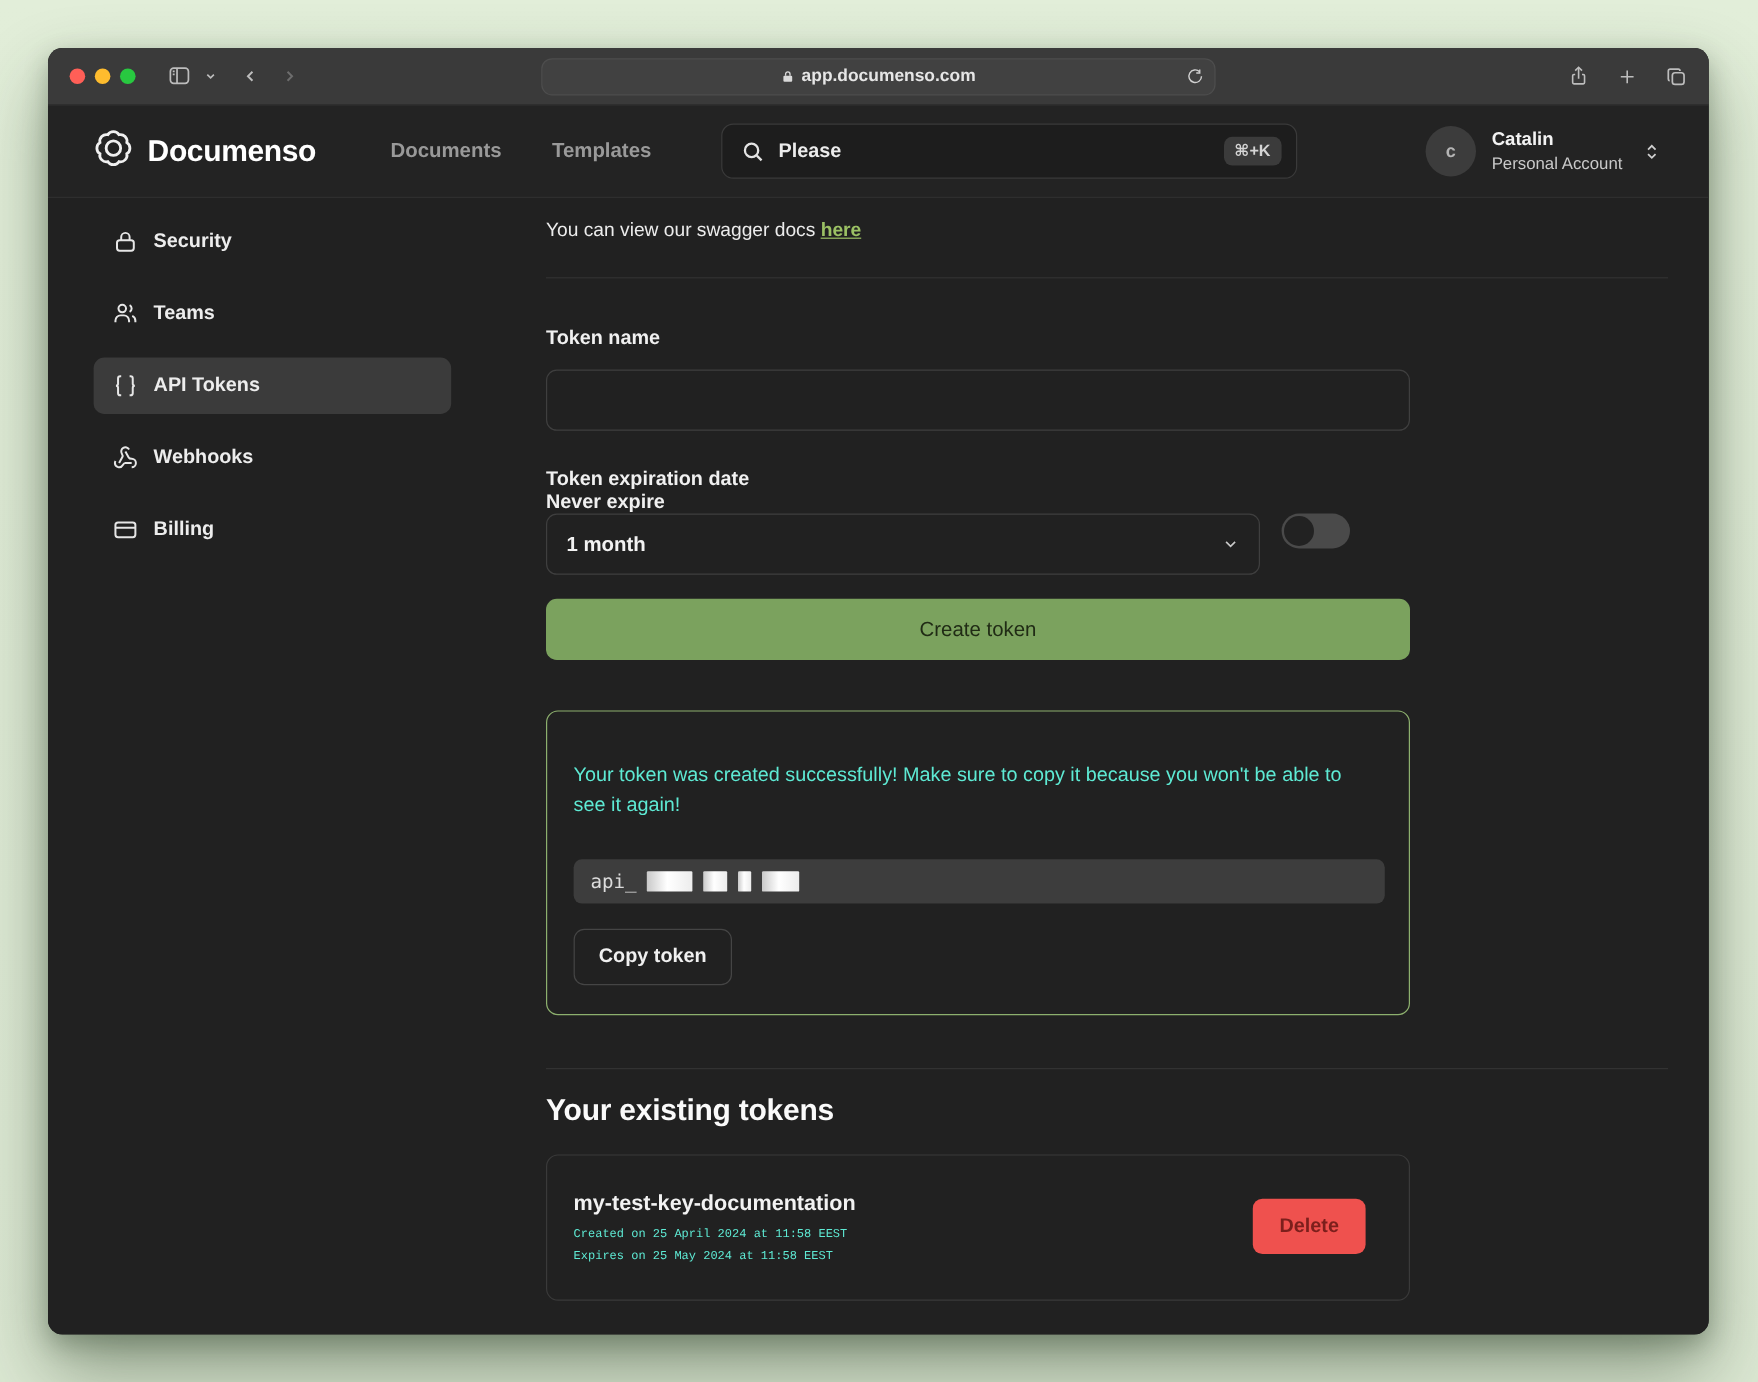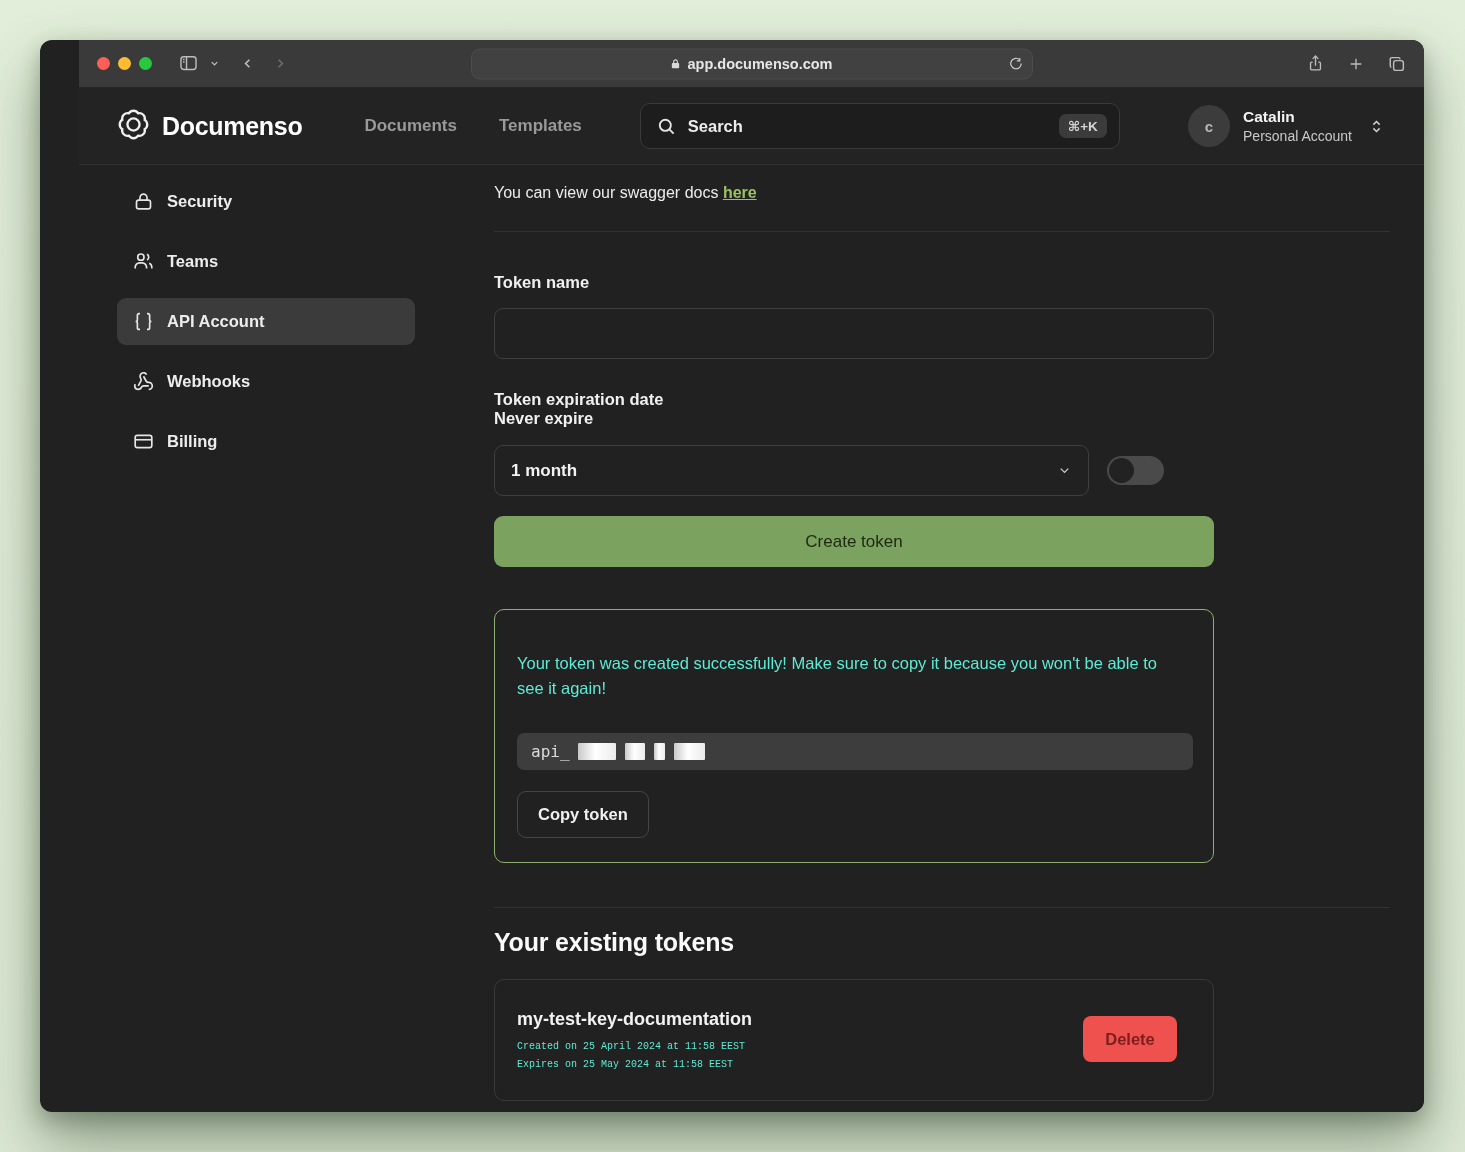--- a/index.html
+++ b/index.html
@@ -9,21 +9,21 @@
     background:linear-gradient(180deg,#e2eed9 0%,#dce8d3 100%);
     -webkit-font-smoothing:antialiased;
   }
   .stage { position:relative; width:1465px; height:1152px; overflow:hidden; }
 
   .window {
     position:absolute; left:40px; top:40px; width:1384px; height:1072px;
     border-radius:12px; overflow:hidden;
     box-shadow:0 30px 60px rgba(40,60,35,.45), 0 8px 20px rgba(40,60,35,.30);
     background:#212121;
-    display:flex; flex-direction:column;padding-left:39px;
+    display:flex; flex-direction:column;
   }
 
   
   .chrome {
     height:48px; flex:0 0 48px; background:#3a3a3a;
     border-bottom:1px solid #262626;
     display:flex; align-items:center; padding:0 18px; position:relative;
     color:#c9c9c9;
   }
   .traffic { display:flex; gap:8px; align-items:center; }
@@ -96,21 +96,21 @@
   .field-label { color:#f0f0f0; font-size:16.5px; font-weight:700; }
   .lbl-token-name { margin-top:41px; }
   .text-input {
     margin-top:16px; width:720px; height:51px; background:transparent;
     border:1px solid #3f3f3f; border-radius:9px; color:#e8e8e8;
     font-size:16px; padding:0 16px; outline:none; display:block;
   }
   .helper { margin-top:13px; color:#c4c4c4; font-size:15.5px; font-style:italic; }
 
   .expire-labels { margin-top:31px; width:720px; display:flex; justify-content:space-between; align-items:baseline;flex-direction:column; }
-  .expire-controls { margin-top:17px; width:720px; display:flex; align-items:center; }
+  .expire-controls { width:720px; display:flex; align-items:flex-start; }
   .select {
     width:595px; height:51px; border:1px solid #3f3f3f; border-radius:9px;
     display:flex; align-items:center; padding:0 16px; color:#f2f2f2;
     font-size:17px; font-weight:600; cursor:pointer;
   }
   .select .chev { margin-left:auto; color:#c9c9c9; display:flex; }
   .toggle-wrap { margin-left:18px; display:flex; align-items:center; }
   .toggle {
     width:57px; height:29px; border-radius:15px; background:#4a4a4a;
     position:relative; cursor:pointer;
@@ -252,21 +252,21 @@
         <span class="nav-link">Documents</span>
         <span class="nav-link">Templates</span>
       </div>
       <div class="searchbar">
         <span style="display:flex;">
           <svg width="19" height="19" viewBox="0 0 24 24" fill="none" stroke="currentColor" stroke-width="2.4">
               <circle cx="10.5" cy="10.5" r="7"></circle>
               <path d="m16 16 5 5"></path>
             </svg>
         </span>
-        <span class="search-label">Search</span>
+        <span class="search-label">Please</span>
         <span class="kbd">⌘+K</span>
       </div>
       <div class="account">
         <span class="avatar">c</span>
         <span class="acct-text">
           <div class="acct-name">Catalin</div>
           <div class="acct-type">Personal Account</div>
         </span>
         <span class="acct-chev">
           <svg width="15" height="15" viewBox="0 0 24 24" fill="none" stroke="currentColor" stroke-width="2.4">
@@ -300,21 +300,21 @@
           </span>
           <span>Teams</span>
         </div>
         <div class="side-item active">
           <span style="display:flex;">
             <svg width="21" height="21" viewBox="0 0 24 24" fill="none" stroke="currentColor" stroke-width="1.9">
                 <path d="M8 3H7a2 2 0 0 0-2 2v5a2 2 0 0 1-2 2 2 2 0 0 1 2 2v5c0 1.1.9 2 2 2h1"></path>
                 <path d="M16 21h1a2 2 0 0 0 2-2v-5c0-1.1.9-2 2-2a2 2 0 0 1-2-2V5a2 2 0 0 0-2-2h-1"></path>
               </svg>
           </span>
-          <span>API Account</span>
+          <span>API Tokens</span>
         </div>
         <div class="side-item">
           <span style="display:flex;">
             <svg width="21" height="21" viewBox="0 0 24 24" fill="none" stroke="currentColor" stroke-width="1.9">
                 <path d="M18 16.98h-5.99c-1.1 0-1.95.94-2.48 1.9A4 4 0 0 1 2 17c.01-.7.2-1.4.57-2"></path>
                 <path d="m6 17 3.13-5.78c.53-.97.1-2.18-.5-3.1a4 4 0 1 1 6.89-4.06"></path>
                 <path d="m12 6 3.13 5.73C15.66 12.7 16.9 13 18 13a4 4 0 0 1 0 8"></path>
               </svg>
           </span>
           <span>Webhooks</span>

